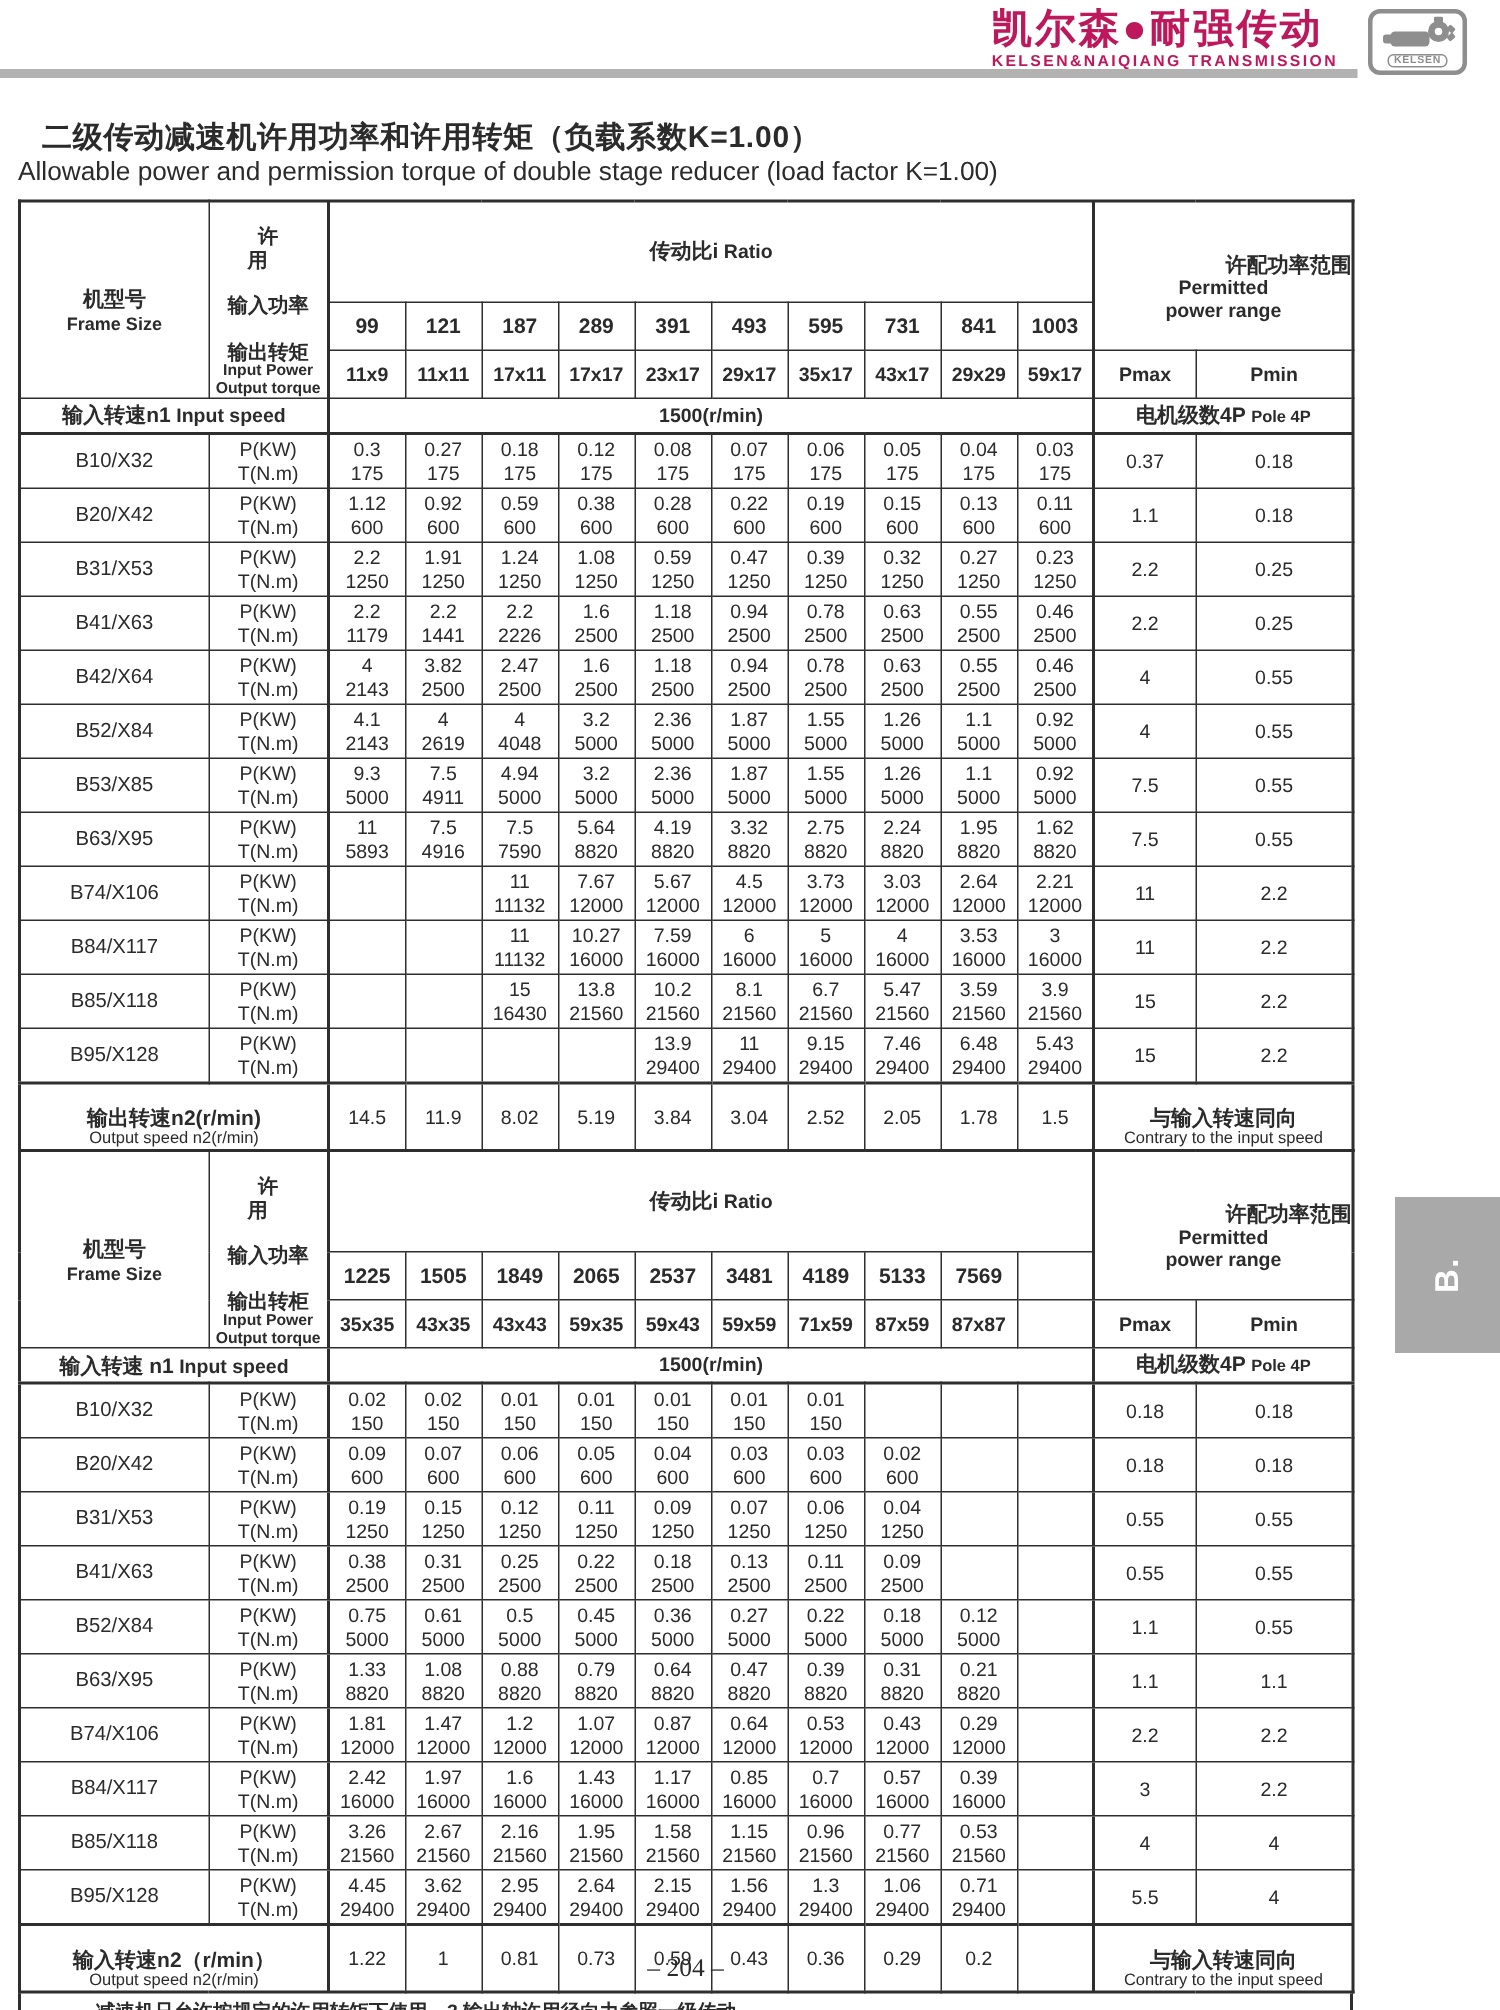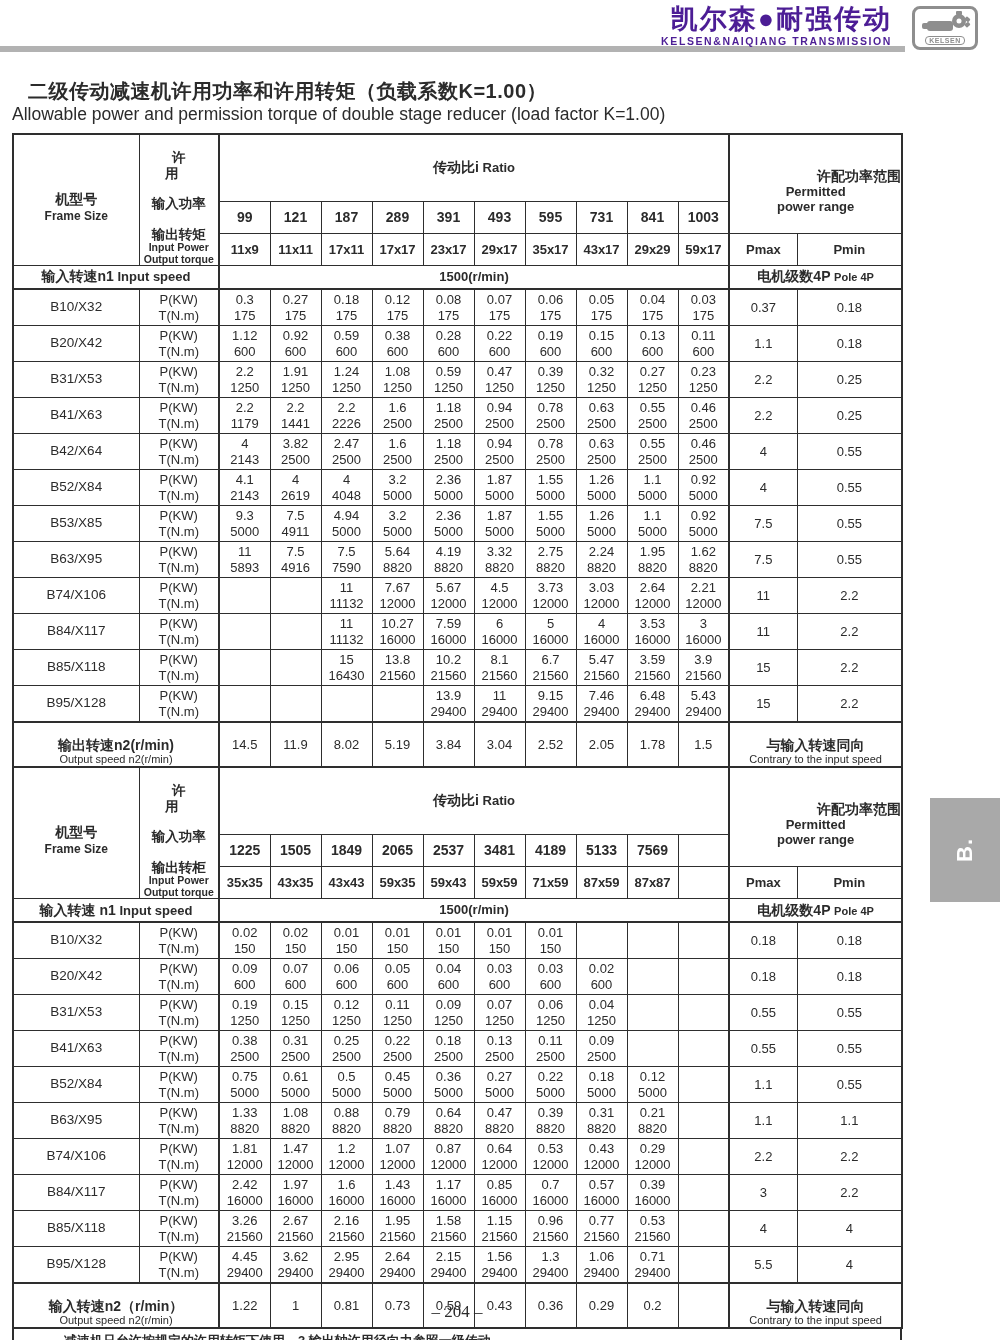--- a/index.html
+++ b/index.html
@@ -1,21 +1,21 @@
 <!DOCTYPE html>
 <html><head>
 <meta charset="utf-8">
 <style>
   html,body{margin:0;padding:0;background:#fff;}
   body{width:1000px;height:1340px;position:relative;overflow:hidden;
        font-family:"Liberation Sans","DejaVu Sans",sans-serif;color:#2b2b2b;}
   
   .brand-wrap{position:absolute;top:6px;left:0;width:1000px;height:52px;}
   .brand-bar{position:absolute;top:40px;left:0;width:905px;height:6px;background:#b2b2b2;}
-  .brand-text{position:absolute;top:0;right:108px;text-align:right;color:#4c1d95;}
+  .brand-text{position:absolute;top:0;right:108px;text-align:left;color:#be185d;}
   .brand-cn{font-size:27px;font-weight:bold;letter-spacing:2px;line-height:1;}
   .brand-en{font-size:10.5px;font-weight:bold;letter-spacing:1.6px;margin-top:2px;}
   .brand-logo{position:absolute;top:0;right:22px;width:66px;height:44px;border:3px solid #8e8e8e;
               border-radius:8px;display:flex;flex-direction:column;align-items:center;justify-content:flex-end;box-sizing:border-box;}
   .brand-logo svg{position:absolute;top:2px;left:4px;}
   .logo-word{font-size:7px;font-weight:bold;color:#8e8e8e;border:1px solid #8e8e8e;border-radius:4px;
              padding:0 3px;margin-bottom:2px;letter-spacing:.5px;background:#fff;position:relative;}
   
   .title-cn{position:absolute;top:78px;left:28px;font-size:20px;font-weight:bold;letter-spacing:.5px;}
   .title-en{position:absolute;top:104px;left:12px;font-size:17.5px;}

